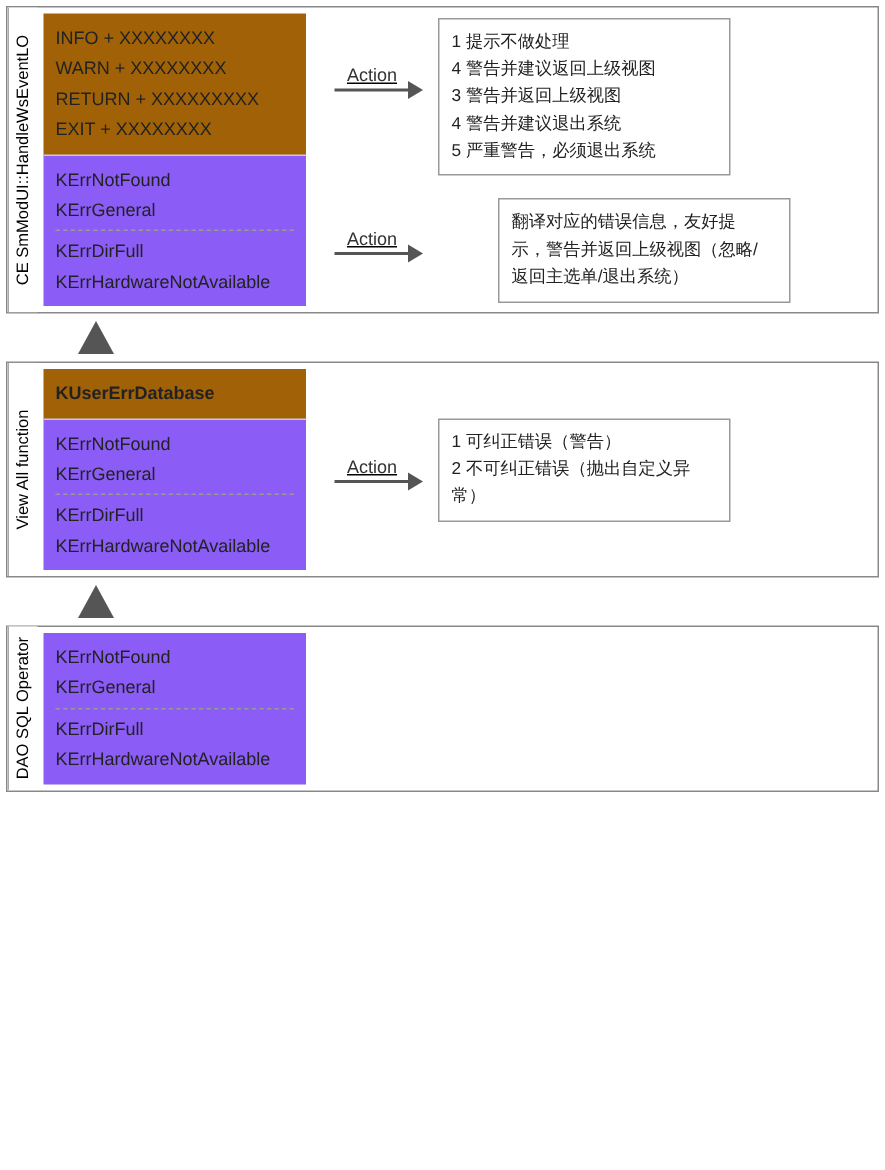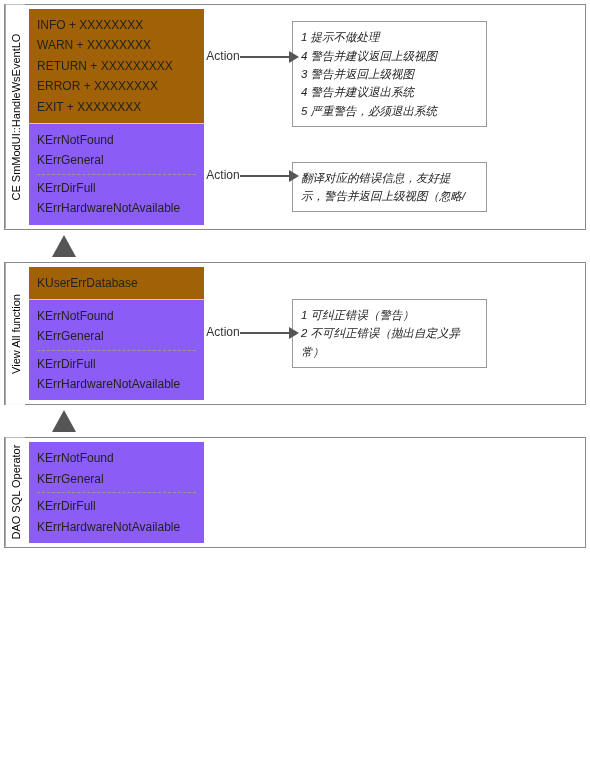--- a/index.html
+++ b/index.html
@@ -8,43 +8,43 @@
       height: 780px;
       background: #fff;
       font-family: Arial, sans-serif;
       font-size: 12px;
       overflow: hidden;
       position: relative;
     }
 
     .action-arrow {
       display: flex;
-      flex-direction: row;
+      flex-direction: column;
       align-items: center;
       justify-content: center;
       margin: 8px 0;
+      text-decoration: underline;
     }
 
     .action-label {
       font-size: 12px;
       color: #333;
       margin-bottom: 2px;
     }
 
     
     .result-box {
       border: 1px solid #999;
       padding: 6px 8px;
       font-size: 11.5px;
       line-height: 1.6;
       color: #222;
       min-width: 190px;
       max-width: 195px;
       background: #fff;
-      font-style: italic;
     }
 
     
     .yellow-block {
       background: #a16207;
       padding: 6px 8px;
       font-size: 12px;
       line-height: 1.7;
       color: #222;
       border-bottom: 1px solid #ccc;
@@ -146,21 +146,20 @@
   <div class="row-container">
     <div class="row-side">CE SmModUI::HandleWsEventLO</div>
     <div class="row-inner">
 
       <div class="left-boxes">
 
         <div class="yellow-block">
           <div>INFO + XXXXXXXX</div>
           <div>WARN + XXXXXXXX</div>
           <div>RETURN + XXXXXXXXX</div>
-          <div>ERROR + XXXXXXXX</div>
           <div>EXIT + XXXXXXXX</div>
         </div>
 
         <div class="green-block">
           <div>KErrNotFound</div>
           <div>KErrGeneral</div>
           <div class="dotted-line"></div>
           <div>KErrDirFull</div>
           <div>KErrHardwareNotAvailable</div>
         </div>
@@ -188,23 +187,24 @@
       </div>
 
       <div class="right-boxes">
         <div class="result-box">
           <div>1 提示不做处理</div>
           <div>4 警告并建议返回上级视图</div>
           <div>3 警告并返回上级视图</div>
           <div>4 警告并建议退出系统</div>
           <div>5 严重警告，必须退出系统</div>
         </div>
-        <div class="result-box" style="margin-top:4px;">
+        <div class="result-box" style="margin-top:4px;margin-left:40px;">
           <div>翻译对应的错误信息，友好提</div>
           <div>示，警告并返回上级视图（忽略/</div>
+          <div>返回主选单/退出系统）</div>
         </div>
       </div>
     </div>
   </div>
 
   <div class="between-rows">
     <div style="
       width:0;height:0;
       border-left:12px solid transparent;
       border-right:12px solid transparent;
@@ -212,21 +212,21 @@
       margin-left:16px;
     "></div>
   </div>
 
   <div class="row-container">
     <div class="row-side">View All function</div>
     <div class="row-inner">
 
       <div class="left-boxes">
 
-        <div class="yellow-block" style="min-height:28px;">
+        <div class="yellow-block" style="min-height:28px;font-weight:bold;">
           <div>KUserErrDatabase</div>
         </div>
 
         <div class="green-block">
           <div>KErrNotFound</div>
           <div>KErrGeneral</div>
           <div class="dotted-line"></div>
           <div>KErrDirFull</div>
           <div>KErrHardwareNotAvailable</div>
         </div>

